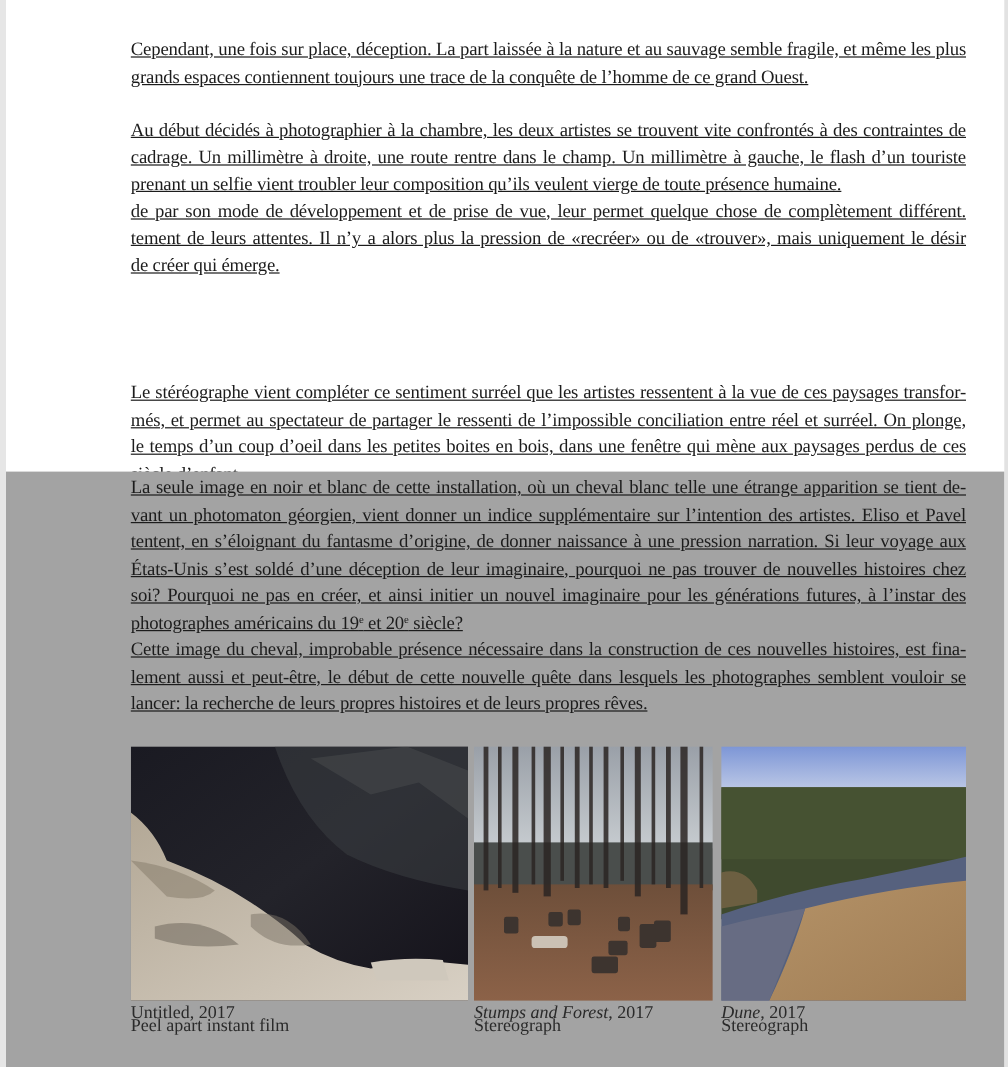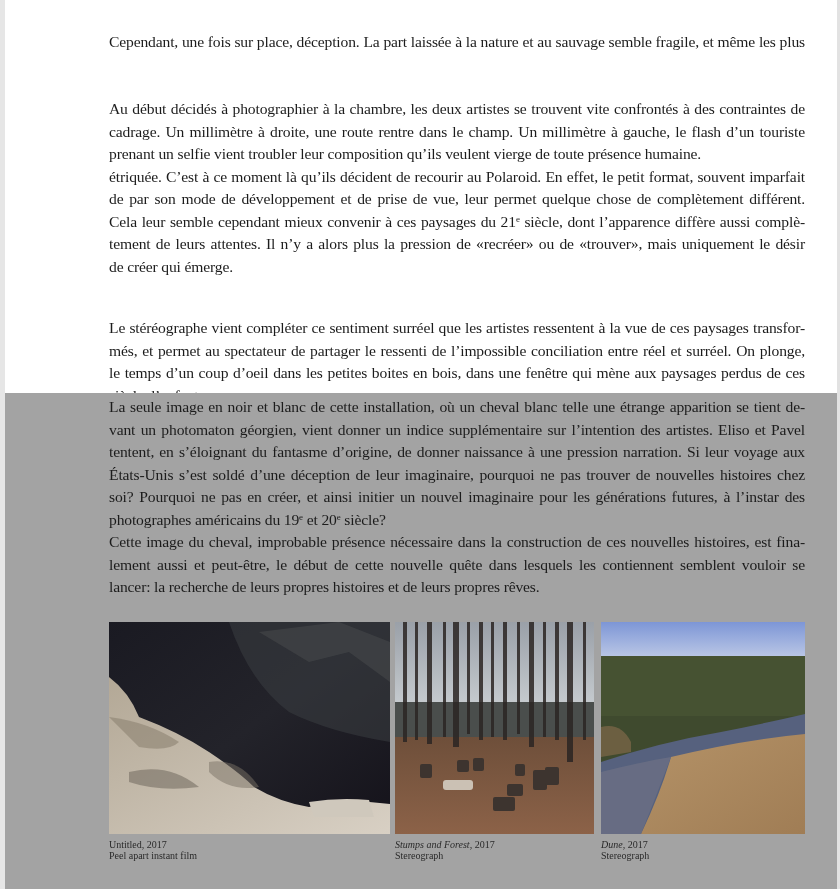--- a/index.html
+++ b/index.html
@@ -18,48 +18,47 @@
     position: absolute; left: 0; top: 0; width: 832px; height: 393px; background: #ffffff;
   }
   .bottom-section {
     position: absolute; left: 0; top: 393px; width: 832px; height: 505px; background: #a3a3a3;
   }
   .para {
     position: absolute; left: 104px; width: 696px;
     font-size: 15.6px; line-height: 22.5px; letter-spacing: -0.15px;
     text-align: justify; margin: 0;
   }
-  .para .ln { display: block; text-align: justify; text-align-last: justify; white-space: nowrap; }
+  .para .ln { display: block; text-align: justify; text-align-last: justify; white-space: nowrap; text-decoration: underline; }
   .para .ln.last { text-align-last: left; }
   sup { font-size: 9px; vertical-align: 5px; line-height: 0; }
   .photo { position: absolute; top: 229px; height: 212px; }
   .cap {
-    position: absolute; top: 446px; font-size: 10px; line-height: 11px; color: #2a2a2a;
+    position: absolute; top: 446px; font-size: 15px; line-height: 11px; color: #2a2a2a;
   }
   .cap .t { display: block; }
   .cap i { font-style: italic; }
 </style>
 </head>
 <body>
 
 <div class="page">
 
   <div class="top-section">
     <p class="para" style="top:31px">
       <span class="ln">Cependant, une fois sur place, déception. La part laissée à la nature et au sauvage semble fragile, et même les plus</span>
+      <span class="ln last">grands espaces contiennent toujours une trace de la conquête de l’homme de ce grand Ouest.</span>
     </p>
     <p class="para" style="top:98px">
       <span class="ln">Au début décidés à photographier à la chambre, les deux artistes se trouvent vite confrontés à des contraintes de</span>
       <span class="ln">cadrage. Un millimètre à droite, une route rentre dans le champ. Un millimètre à gauche, le flash d’un touriste</span>
       <span class="ln last">prenant un selfie vient troubler leur composition qu’ils veulent vierge de toute présence humaine.</span>
     </p>
     <p class="para" style="top:165.5px">
-      <span class="ln">étriquée. C’est à ce moment là qu’ils décident de recourir au Polaroid. En effet, le petit format, souvent imparfait</span>
       <span class="ln">de par son mode de développement et de prise de vue, leur permet quelque chose de complètement différent.</span>
-      <span class="ln"><span>Cela leur semble cependant mieux convenir à ces paysages du 21</span><sup>e</sup><span> siècle, dont l’apparence diffère aussi complè-</span></span>
       <span class="ln">tement de leurs attentes. Il n’y a alors plus la pression de «recréer» ou de «trouver», mais uniquement le désir</span>
       <span class="ln last">de créer qui émerge.</span>
     </p>
     <p class="para" style="top:317px">
       <span class="ln">Le stéréographe vient compléter ce sentiment surréel que les artistes ressentent à la vue de ces paysages transfor-</span>
       <span class="ln">més, et permet au spectateur de partager le ressenti de l’impossible conciliation entre réel et surréel. On plonge,</span>
       <span class="ln">le temps d’un coup d’oeil dans les petites boites en bois, dans une fenêtre qui mène aux paysages perdus de ces</span>
       <span class="ln last">siècle d’enfant.</span>
     </p>
   </div>
@@ -68,21 +67,21 @@
     <p class="para" style="top:3px">
       <span class="ln">La seule image en noir et blanc de cette installation, où un cheval blanc telle une étrange apparition se tient de-</span>
       <span class="ln">vant un photomaton géorgien, vient donner un indice supplémentaire sur l’intention des artistes. Eliso et Pavel</span>
       <span class="ln">tentent, en s’éloignant du fantasme d’origine, de donner naissance à une pression narration. Si leur voyage aux</span>
       <span class="ln">États-Unis s’est soldé d’une déception de leur imaginaire, pourquoi ne pas trouver de nouvelles histoires chez</span>
       <span class="ln">soi? Pourquoi ne pas en créer, et ainsi initier un nouvel imaginaire pour les générations futures, à l’instar des</span>
       <span class="ln last"><span>photographes américains du 19</span><sup>e</sup><span> et 20</span><sup>e</sup><span> siècle?</span></span>
     </p>
     <p class="para" style="top:138px">
       <span class="ln">Cette image du cheval, improbable présence nécessaire dans la construction de ces nouvelles histoires, est fina-</span>
-      <span class="ln">lement aussi et peut-être, le début de cette nouvelle quête dans lesquels les contiennent semblent vouloir se</span>
+      <span class="ln">lement aussi et peut-être, le début de cette nouvelle quête dans lesquels les photographes semblent vouloir se</span>
       <span class="ln last">lancer: la recherche de leurs propres histoires et de leurs propres rêves.</span>
     </p>
 
     <svg class="photo" style="left:104px;width:281px" viewBox="0 0 281 212" preserveAspectRatio="none">
       <defs>
         <linearGradient id="caveDark" x1="0" y1="0" x2="1" y2="1">
           <stop offset="0" stop-color="#1a1a22"></stop>
           <stop offset="0.5" stop-color="#23232a"></stop>
           <stop offset="1" stop-color="#14121a"></stop>
         </linearGradient>

